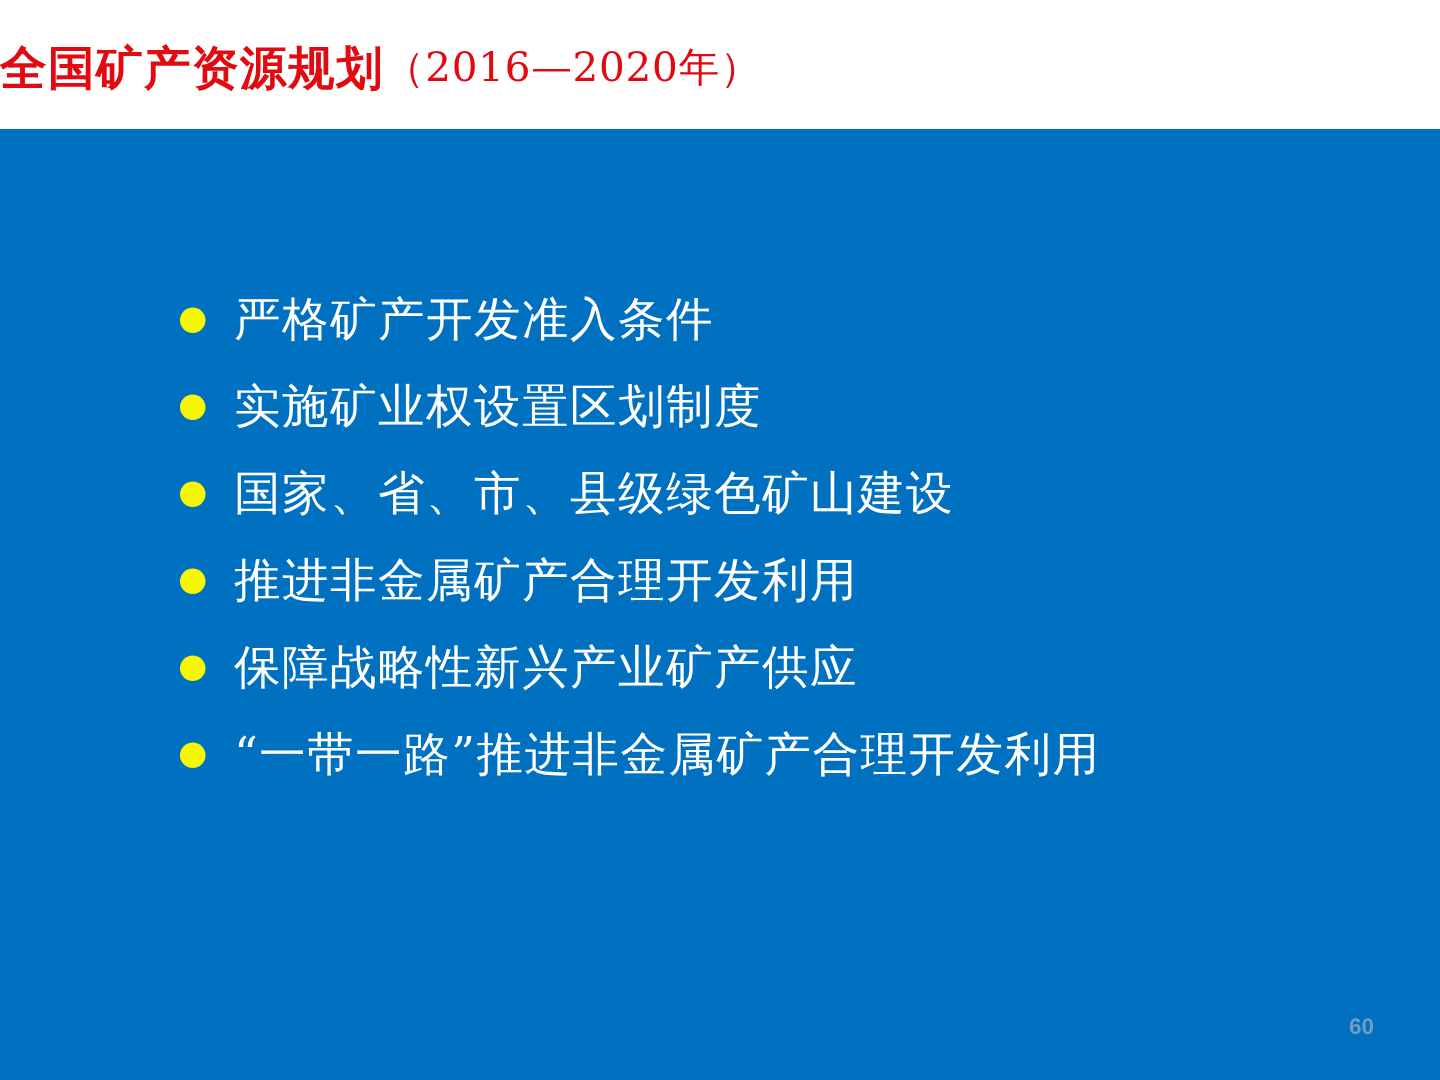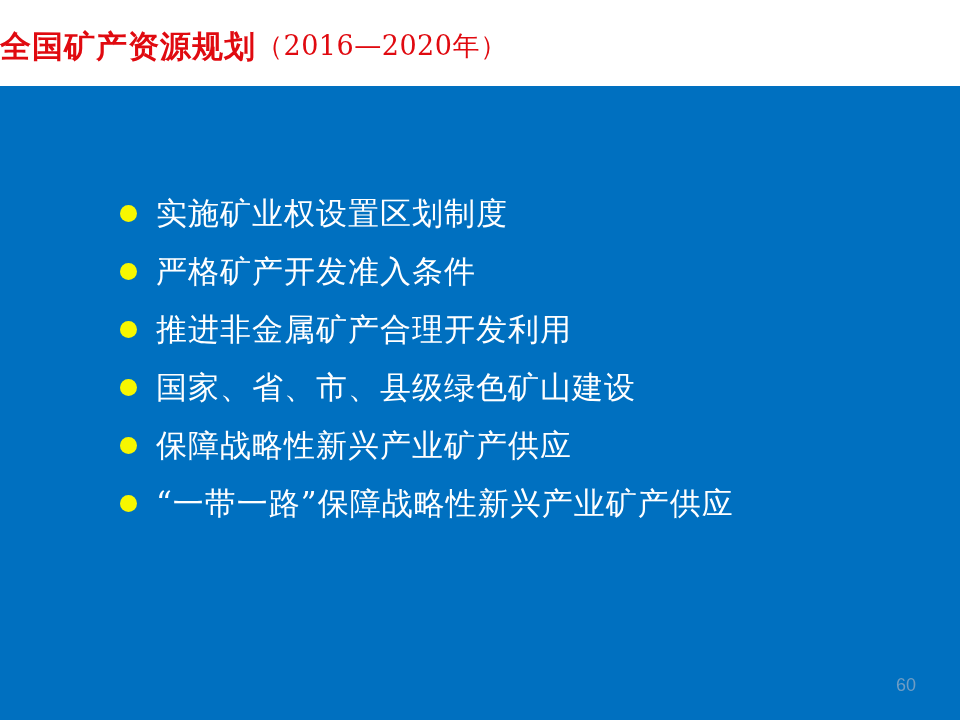--- a/index.html
+++ b/index.html
@@ -102,66 +102,67 @@
     font-weight: normal;
   }
 
   
   .page-number {
     position: absolute;
     right: 44px;
     bottom: 26px;
     color: #6f9dc4;
     font-family: "Liberation Sans", "DejaVu Sans", sans-serif;
-    font-size: 18px;
+    font-size: 15px;
     line-height: 18px;
+    font-weight: bold;
   }
 </style>
 </head>
 <body>
 
 <div class="slide">
 
   <div class="slide-header">
     <div class="title-line-1">全国矿产资源规划</div>
     <div class="title-line-2">（2016—2020年）</div>
   </div>
 
   <div class="slide-body">
 
     <ul class="bullet-list">
 
       <li class="bullet-item">
         <span class="bullet-marker"></span>
+        <span class="bullet-text">严格矿产开发准入条件</span>
+      </li>
+
+      <li class="bullet-item">
+        <span class="bullet-marker"></span>
         <span class="bullet-text">实施矿业权设置区划制度</span>
       </li>
 
       <li class="bullet-item">
         <span class="bullet-marker"></span>
-        <span class="bullet-text">严格矿产开发准入条件</span>
+        <span class="bullet-text">国家、省、市、县级绿色矿山建设</span>
       </li>
 
       <li class="bullet-item">
         <span class="bullet-marker"></span>
         <span class="bullet-text">推进非金属矿产合理开发利用</span>
       </li>
 
       <li class="bullet-item">
         <span class="bullet-marker"></span>
-        <span class="bullet-text">国家、省、市、县级绿色矿山建设</span>
-      </li>
-
-      <li class="bullet-item">
-        <span class="bullet-marker"></span>
         <span class="bullet-text">保障战略性新兴产业矿产供应</span>
       </li>
 
       <li class="bullet-item">
         <span class="bullet-marker"></span>
-        <span class="bullet-text">“一带一路”保障战略性新兴产业矿产供应</span>
+        <span class="bullet-text">“一带一路”推进非金属矿产合理开发利用</span>
       </li>
 
     </ul>
 
     <div class="page-number">60</div>
 
   </div>
 
 </div>
 

